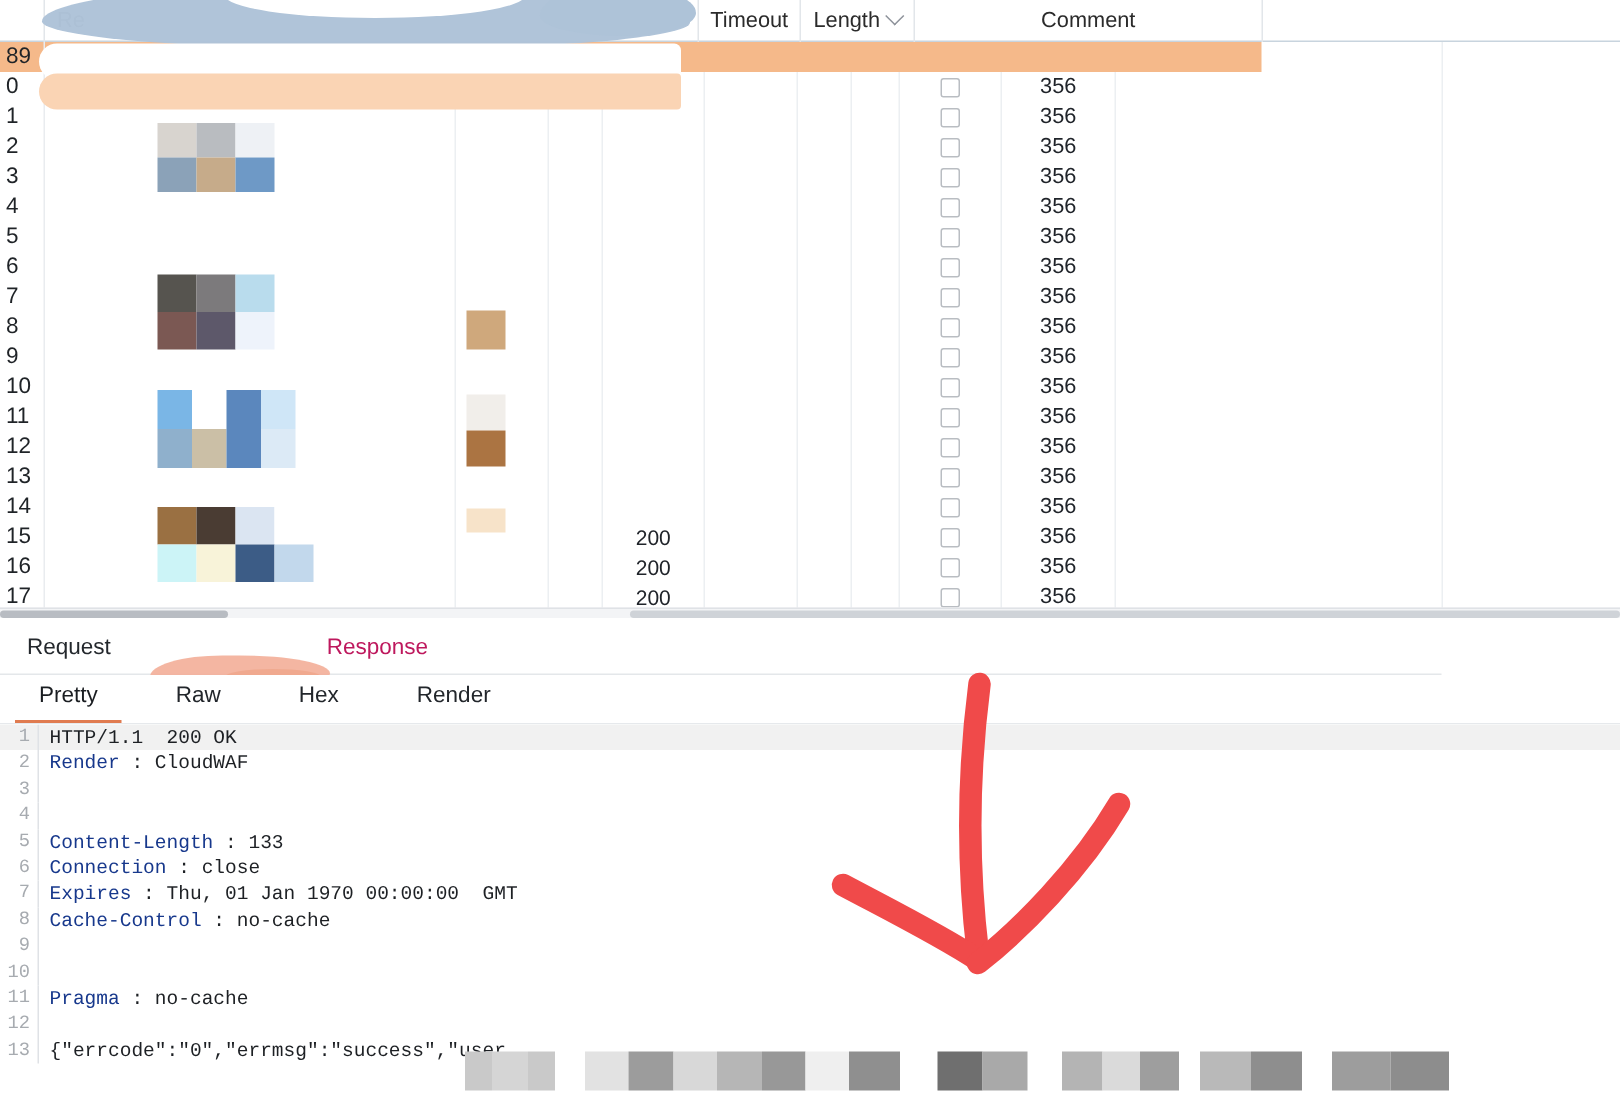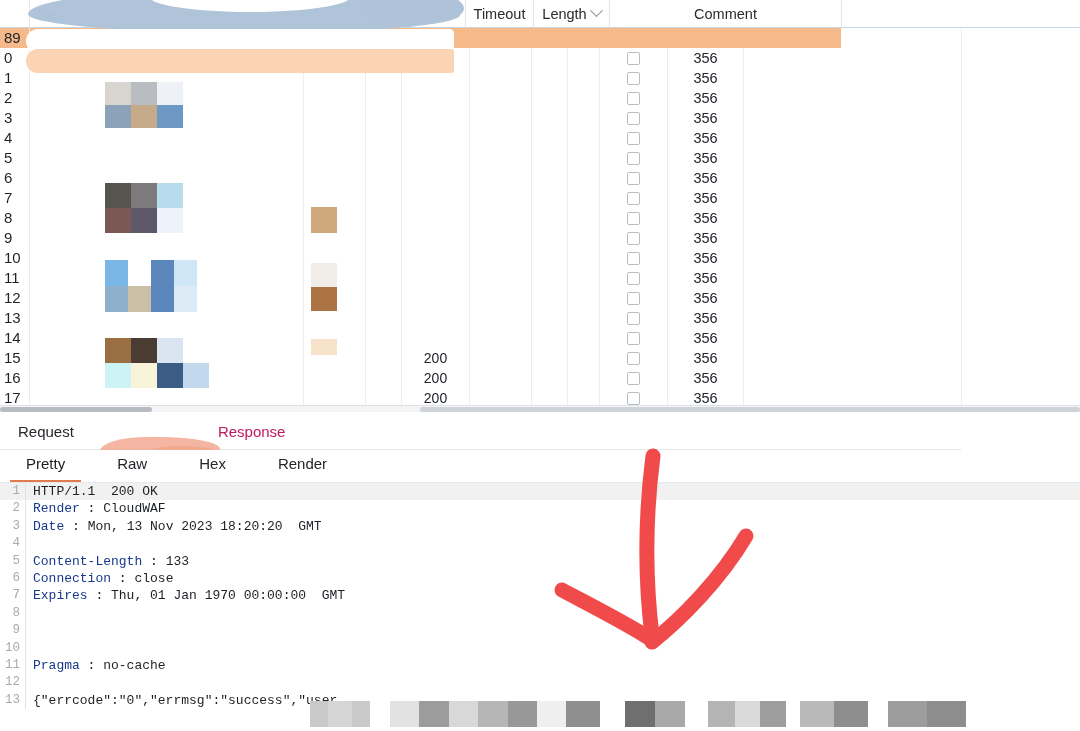--- a/index.html
+++ b/index.html
@@ -703,39 +703,39 @@
       <div class="code-line first">
         <div class="ln">1</div>
         <div class="code"><span class="hv">HTTP/1.1  200 OK</span></div>
       </div>
       <div class="code-line">
         <div class="ln">2</div>
         <div class="code"><span class="hk">Render</span><span class="sep"> : </span><span class="hv">CloudWAF</span></div>
       </div>
       <div class="code-line">
         <div class="ln">3</div>
-        <div class="code"><span class="hk">Date</span><span class="sep"> : </span><span class="hv">Mon, 13 Nov 2023 18:20:20  GMT</span></div>
       </div>
       <div class="code-line">
         <div class="ln">4</div>
       </div>
       <div class="code-line">
         <div class="ln">5</div>
         <div class="code"><span class="hk">Content-Length</span><span class="sep"> : </span><span class="hv">133</span></div>
       </div>
       <div class="code-line">
         <div class="ln">6</div>
         <div class="code"><span class="hk">Connection</span><span class="sep"> : </span><span class="hv">close</span></div>
       </div>
       <div class="code-line">
         <div class="ln">7</div>
         <div class="code"><span class="hk">Expires</span><span class="sep"> : </span><span class="hv">Thu, 01 Jan 1970 00:00:00  GMT</span></div>
       </div>
       <div class="code-line">
         <div class="ln">8</div>
+        <div class="code"><span class="hk">Cache-Control</span><span class="sep"> : </span><span class="hv">no-cache</span></div>
       </div>
       <div class="code-line">
         <div class="ln">9</div>
       </div>
       <div class="code-line">
         <div class="ln">10</div>
       </div>
       <div class="code-line">
         <div class="ln">11</div>
         <div class="code"><span class="hk">Pragma</span><span class="sep"> : </span><span class="hv">no-cache</span></div>

